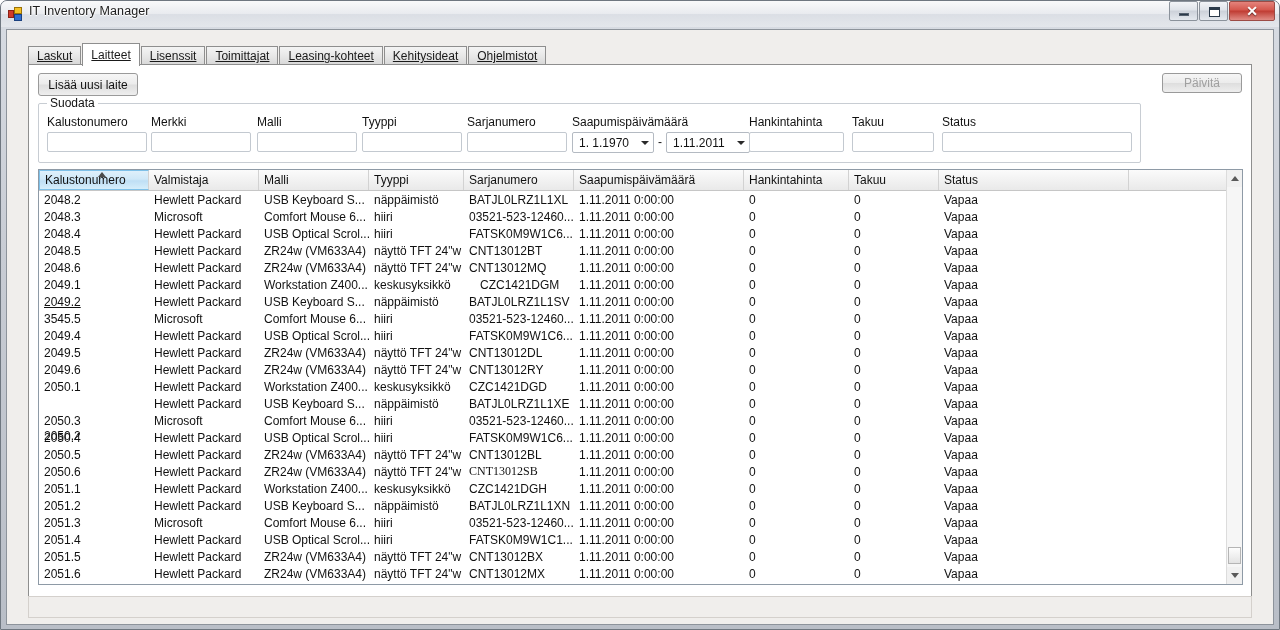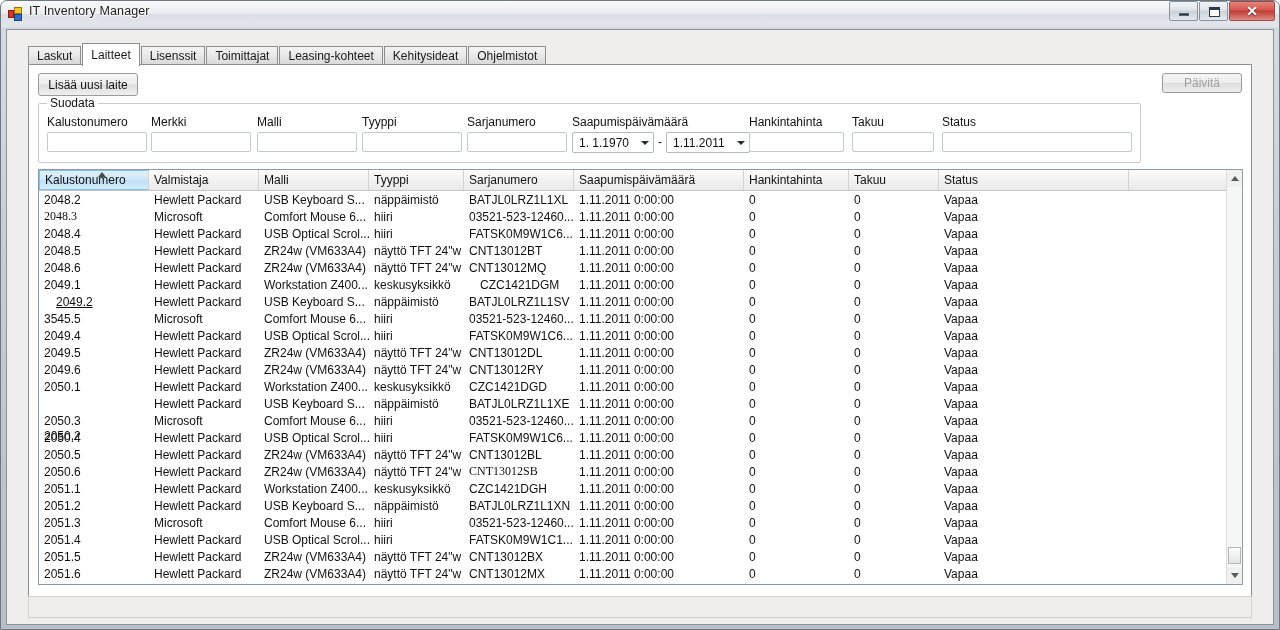--- a/index.html
+++ b/index.html
@@ -103,20 +103,21 @@
     height: 19px;
     padding: 0 8px;
     margin-right: 1px;
     font-size: 12px; color: #1a1a1a;
     display: flex; align-items: center;
     border: 1px solid #8e8e8e;
     border-bottom: none;
     background: linear-gradient(to bottom, #f4f4f4 0%, #e6e6e6 55%, #d7d7d7 100%);
     box-sizing: border-box;
     white-space: nowrap;
+    text-decoration: underline;
   }
   .tab.selected {
     height: 23px;
     background: #ffffff;
     border-color: #8e8e8e;
     font-weight: normal;
     position: relative; z-index: 3;
     margin-bottom: -1px;
   }
   #tabpage {
@@ -417,21 +418,21 @@
               <div class="gcell" style="left: 220px; width: 110px;">USB Keyboard S...</div>
               <div class="gcell" style="left: 330px; width: 95px;">näppäimistö</div>
               <div class="gcell" style="left: 425px; width: 110px;">BATJL0LRZ1L1XL</div>
               <div class="gcell" style="left: 535px; width: 170px;">1.11.2011 0:00:00</div>
               <div class="gcell" style="left: 705px; width: 105px;">0</div>
               <div class="gcell" style="left: 810px; width: 90px;">0</div>
               <div class="gcell" style="left: 900px; width: 190px;">Vapaa</div>
               <div class="gcell" style="left: 1090px; width: 101px;"></div>
             </div>
             <div class="grow">
-              <div class="gcell" style="left: 0px; width: 110px; font-family: Liberation Serif, serif;">2048.3</div>
+              <div class="gcell" style="left: 0px; width: 110px;">2048.3</div>
               <div class="gcell" style="left: 110px; width: 110px;">Microsoft</div>
               <div class="gcell" style="left: 220px; width: 110px;">Comfort Mouse 6...</div>
               <div class="gcell" style="left: 330px; width: 95px;">hiiri</div>
               <div class="gcell" style="left: 425px; width: 110px;">03521-523-12460...</div>
               <div class="gcell" style="left: 535px; width: 170px;">1.11.2011 0:00:00</div>
               <div class="gcell" style="left: 705px; width: 105px;">0</div>
               <div class="gcell" style="left: 810px; width: 90px;">0</div>
               <div class="gcell" style="left: 900px; width: 190px;">Vapaa</div>
               <div class="gcell" style="left: 1090px; width: 101px;"></div>
             </div>
@@ -477,21 +478,21 @@
               <div class="gcell" style="left: 220px; width: 110px;">Workstation Z400...</div>
               <div class="gcell" style="left: 330px; width: 95px;">keskusyksikkö</div>
               <div class="gcell" style="left: 436px; width: 110px;">CZC1421DGM</div>
               <div class="gcell" style="left: 535px; width: 170px;">1.11.2011 0:00:00</div>
               <div class="gcell" style="left: 705px; width: 105px;">0</div>
               <div class="gcell" style="left: 810px; width: 90px;">0</div>
               <div class="gcell" style="left: 900px; width: 190px;">Vapaa</div>
               <div class="gcell" style="left: 1090px; width: 101px;"></div>
             </div>
             <div class="grow">
-              <div class="gcell" style="left: 12px; width: 110px; text-decoration: underline;">2049.2</div>
+              <div class="gcell" style="left: 0px; width: 110px; text-decoration: underline;">2049.2</div>
               <div class="gcell" style="left: 110px; width: 110px;">Hewlett Packard</div>
               <div class="gcell" style="left: 220px; width: 110px;">USB Keyboard S...</div>
               <div class="gcell" style="left: 330px; width: 95px;">näppäimistö</div>
               <div class="gcell" style="left: 425px; width: 110px;">BATJL0LRZ1L1SV</div>
               <div class="gcell" style="left: 535px; width: 170px;">1.11.2011 0:00:00</div>
               <div class="gcell" style="left: 705px; width: 105px;">0</div>
               <div class="gcell" style="left: 810px; width: 90px;">0</div>
               <div class="gcell" style="left: 900px; width: 190px;">Vapaa</div>
               <div class="gcell" style="left: 1090px; width: 101px;"></div>
             </div>

